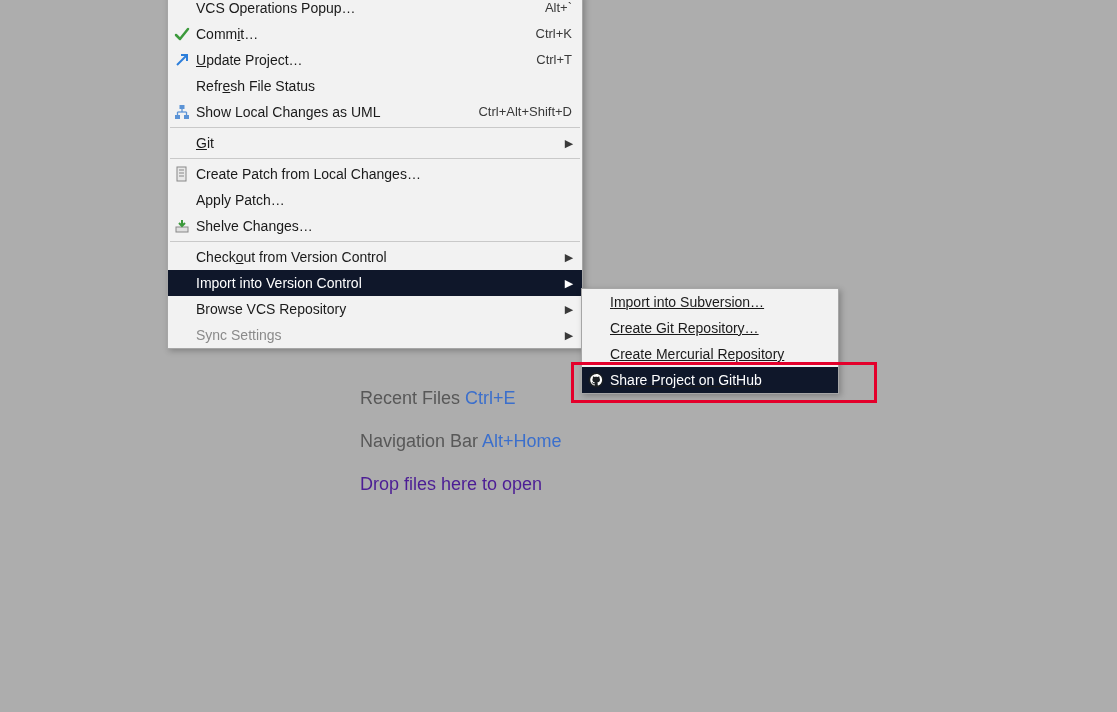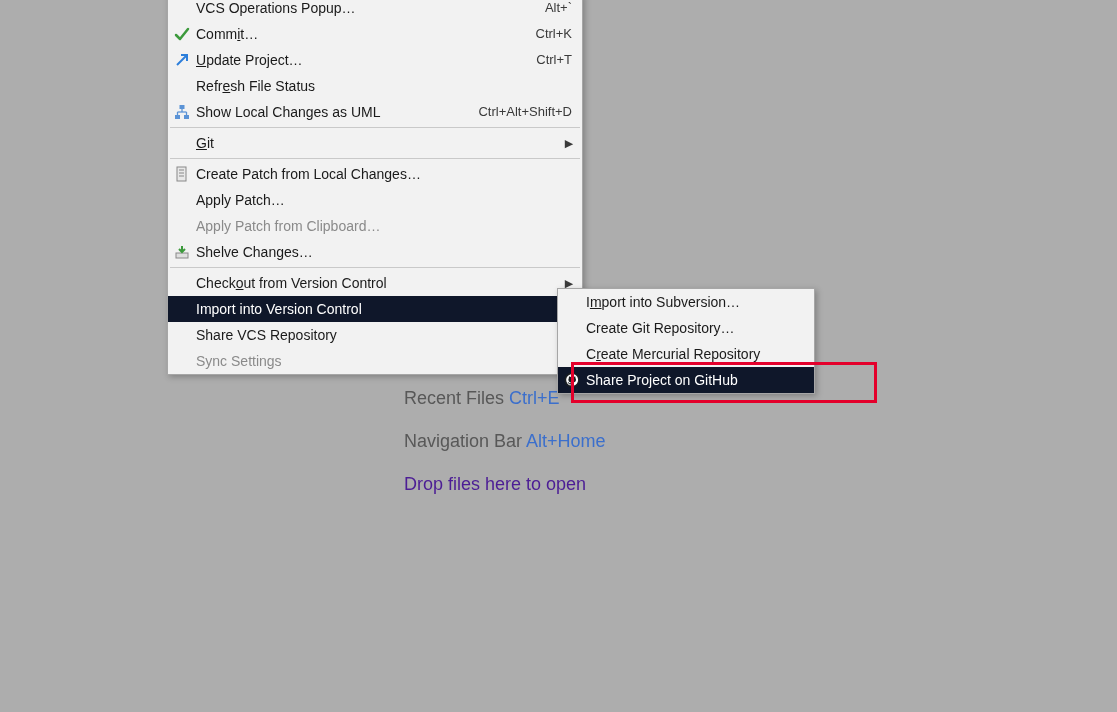--- a/index.html
+++ b/index.html
@@ -18,21 +18,20 @@
   
   .welcome-hints {
     position: absolute;
     left: 360px;
     top: 388px;
     display: flex;
     flex-direction: column;
     gap: 22px;
     color: #585858;
     font-size: 18px;
-    margin-left: 44px;
   }
   .welcome-hints .hint .kbd { color: #3b6fcc; }
   .welcome-hints .drop-files { color: #4c1d95; }
 
   
   .menu {
     position: absolute;
     background: #f2f2f2;
     border: 1px solid #a6a6a6;
     box-shadow: 2px 2px 6px rgba(0,0,0,0.25);
@@ -83,23 +82,24 @@
     justify-content: center;
   }
   .menu-sep {
     height: 1px;
     margin: 2px 2px;
     background: #c9c9c9;
   }
 
   
   .menu.submenu {
-    left: 557px;
+    left: 581px;
     top: 288px;
     width: 256px;
+    text-decoration: underline;
   }
 
   
   .callout-box {
     position: absolute;
     border: 3px solid #e4002b;
     pointer-events: none;
   }
 
   
@@ -185,25 +185,20 @@
         </svg>
       </span>
       <span class="label">Create Patch from Local Changes…</span>
       <span class="spacer"></span>
     </div>
     <div class="menu-row">
       <span class="icon"></span>
       <span class="label">Apply Patch…</span>
       <span class="spacer"></span>
     </div>
-    <div class="menu-row disabled">
-      <span class="icon"></span>
-      <span class="label">Apply Patch from Clipboard…</span>
-      <span class="spacer"></span>
-    </div>
     <div class="menu-row">
       <span class="icon">
         <svg viewBox="0 0 16 16">
           <rect x="2" y="9" width="12" height="5" fill="#e0e0e0" stroke="#888"></rect>
           <polyline points="8,2 8,8" stroke="#3c9a3c" stroke-width="2"></polyline>
           <polyline points="5,5 8,8 11,5" fill="none" stroke="#3c9a3c" stroke-width="2"></polyline>
         </svg>
       </span>
       <span class="label">Shelve Changes…</span>
       <span class="spacer"></span>
@@ -216,21 +211,21 @@
       <span class="chevron">▶</span>
     </div>
     <div class="menu-row highlight">
       <span class="icon"></span>
       <span class="label">Import into Version Control</span>
       <span class="spacer"></span>
       <span class="chevron">▶</span>
     </div>
     <div class="menu-row">
       <span class="icon"></span>
-      <span class="label">Share VCS Repository</span>
+      <span class="label">Browse VCS Repository</span>
       <span class="spacer"></span>
       <span class="chevron">▶</span>
     </div>
     <div class="menu-row disabled">
       <span class="icon"></span>
       <span class="label">Sync Settings</span>
       <span class="spacer"></span>
       <span class="chevron">▶</span>
     </div>
   </div>

